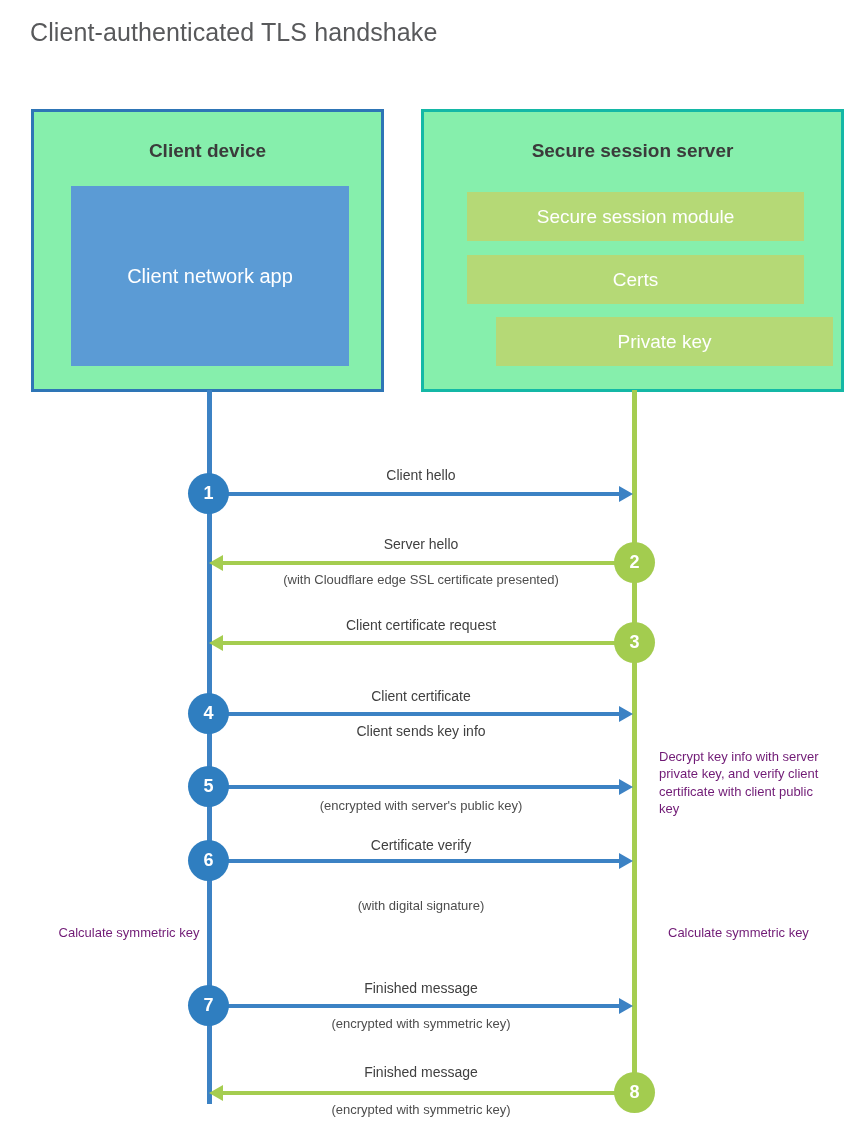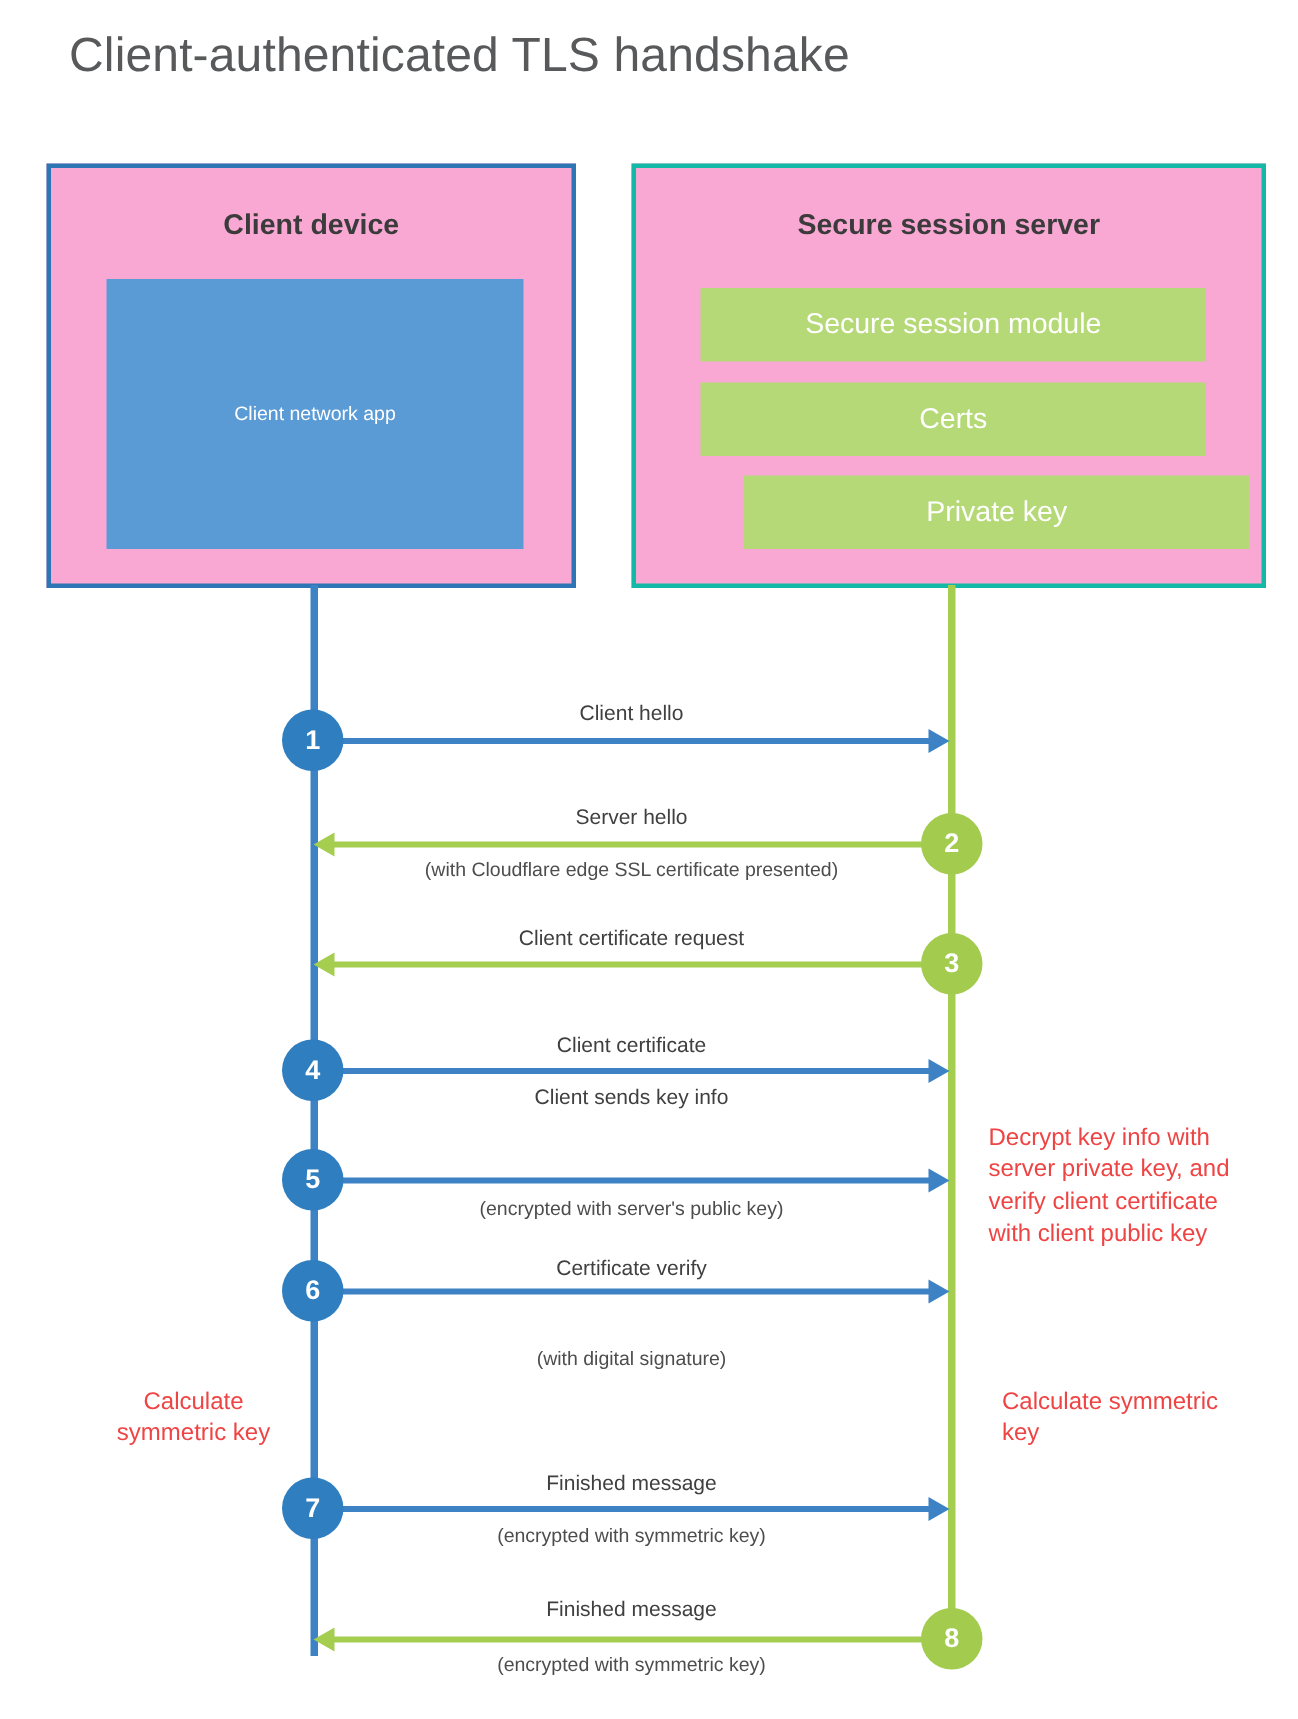--- a/index.html
+++ b/index.html
@@ -13,32 +13,31 @@
     position: relative;
     overflow: hidden;
     font-family: "Liberation Sans", sans-serif;
     color: #404040;
   }
 
   #diagram-title {
     position: absolute;
     left: 30px;
     top: 18px;
-    font-size: 32px;
+    font-size: 25px;
     font-weight: 400;
     color: #58595b;
     letter-spacing: 0.1px;
     white-space: nowrap;
-    margin-left: 16px;
   }
 
   
   .entity-box {
     position: absolute;
-    background: #f9a8d4;
+    background: #86efac;
     box-sizing: border-box;
   }
   #client-device-box {
     left: 31px;
     top: 109px;
     width: 353px;
     height: 283px;
     border: 3px solid #2e75b6;
   }
   #secure-session-server-box {
@@ -60,21 +59,21 @@
   }
 
   #client-network-app {
     position: absolute;
     left: 37px;
     top: 74px;
     width: 278px;
     height: 180px;
     background: #5b9bd5;
     color: #ffffff;
-    font-size: 13px;
+    font-size: 20px;
     display: flex;
     align-items: center;
     justify-content: center;
     text-align: center;
     line-height: 1.22;
   }
 
   .server-chip {
     position: absolute;
     left: 43px;
@@ -169,23 +168,23 @@
     width: 422px;
     text-align: center;
     font-size: 13px;
     color: #4d4d4d;
     z-index: 5;
   }
 
   
   .side-note {
     position: absolute;
-    font-size: 16px;
+    font-size: 13px;
     line-height: 1.33;
-    color: #ef4444;
+    color: #701a75;
   }
   #note-server-decrypt {
     left: 659px;
     top: 748px;
     width: 176px;
     text-align: left;
   }
   #note-client-symkey {
     left: 58px;
     top: 924px;

